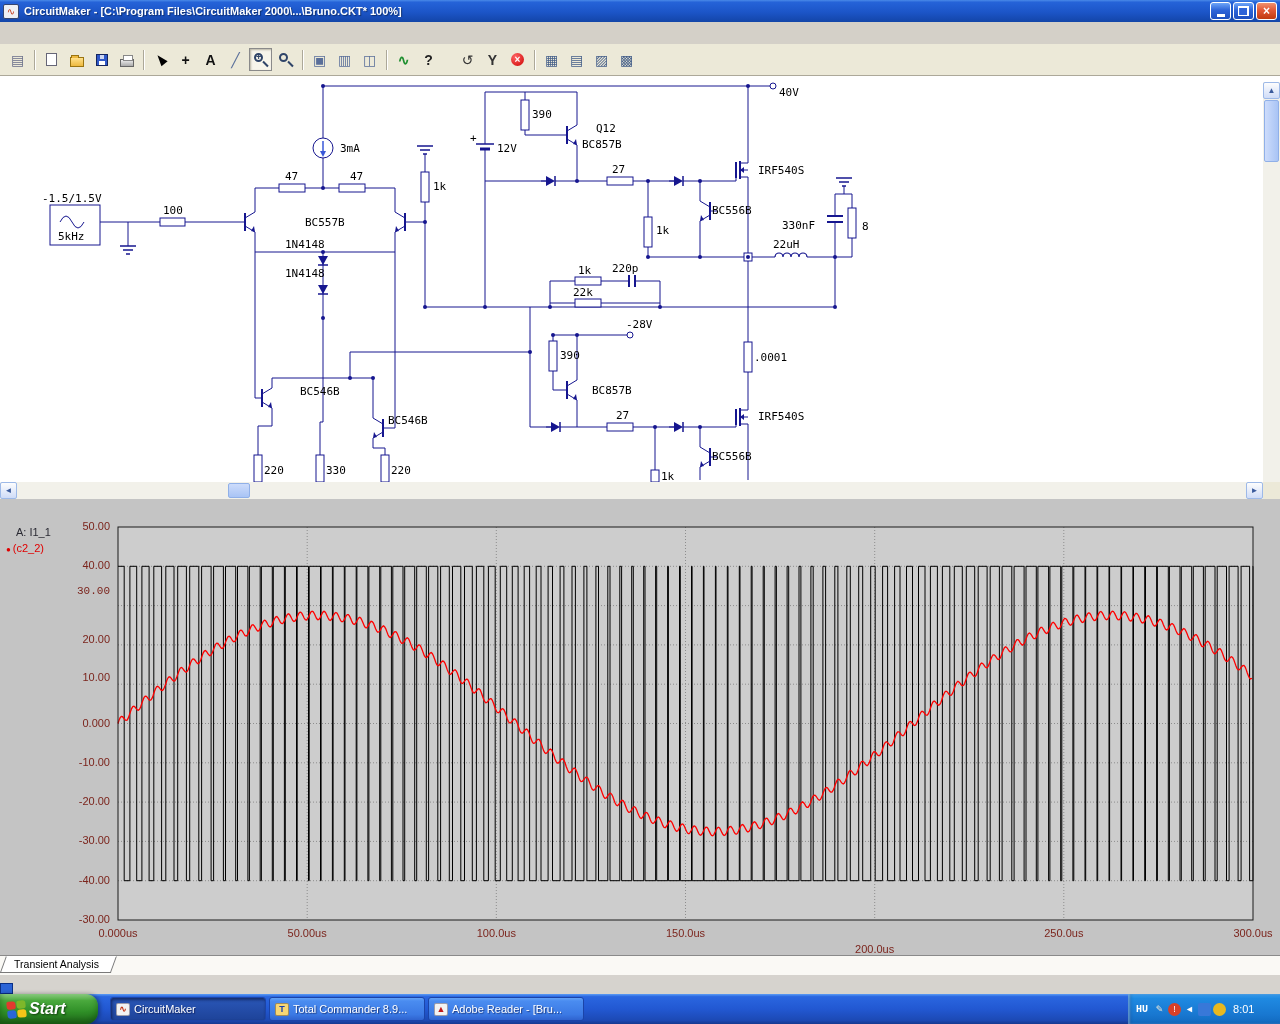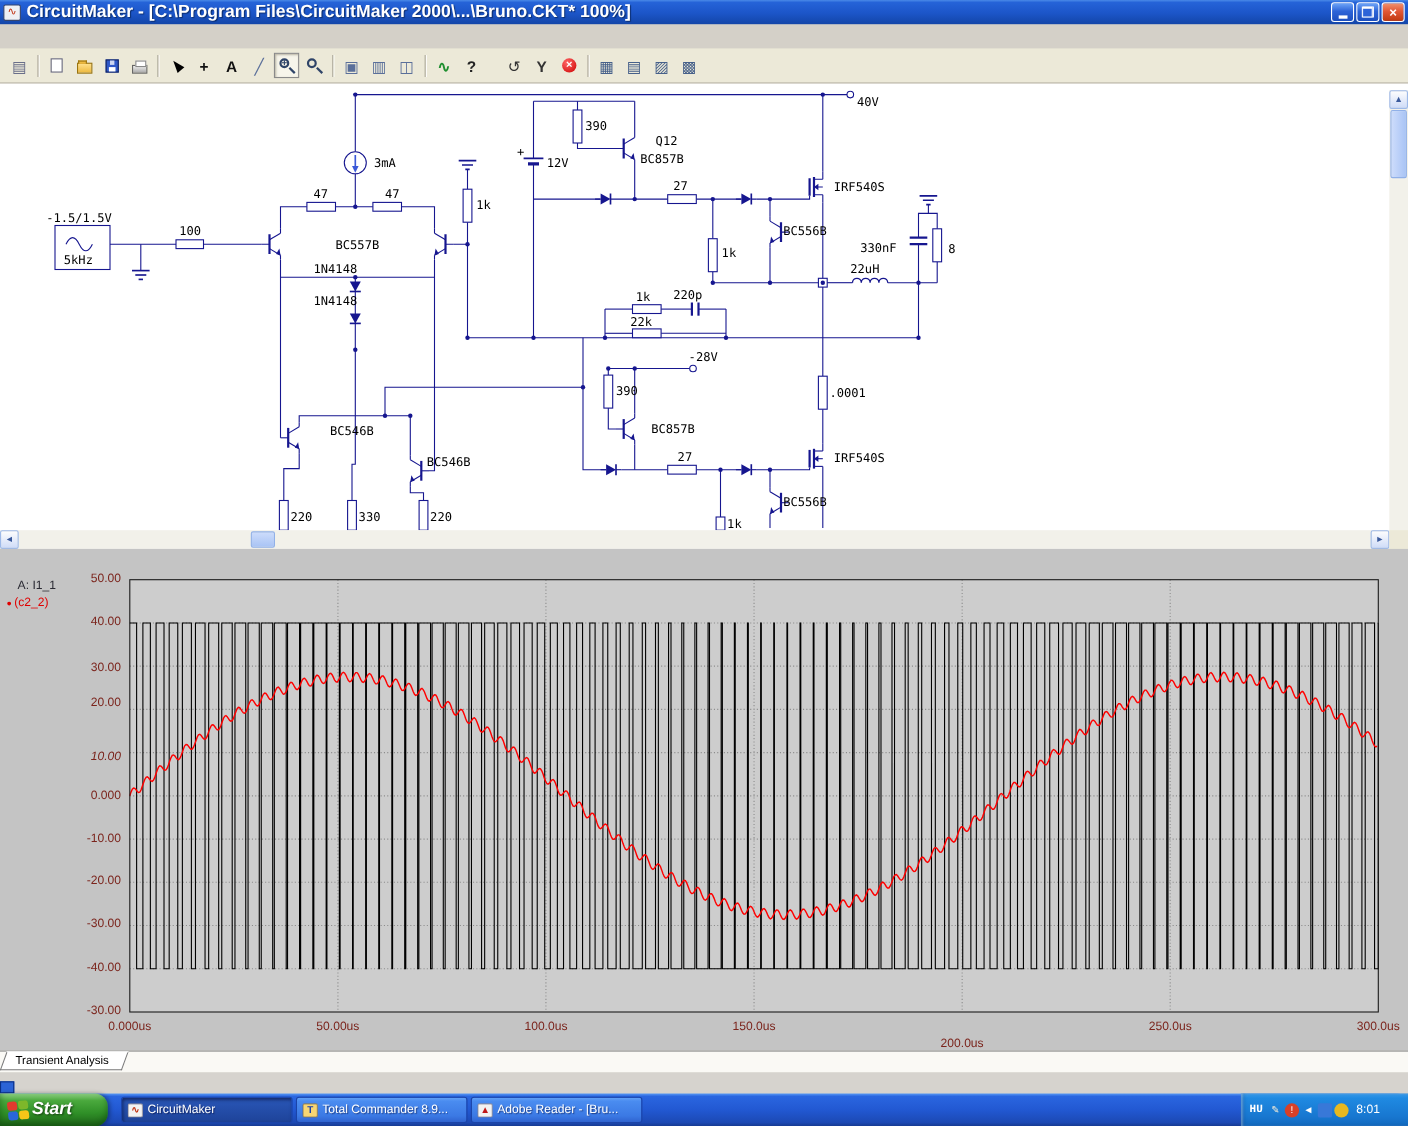--- a/index.html
+++ b/index.html
@@ -4,21 +4,21 @@
 <style>
   *{margin:0;padding:0;box-sizing:border-box;}
   body{font-family:"Liberation Sans",sans-serif;background:#000;}
   .screen{position:relative;width:1280px;height:1024px;overflow:hidden;background:#d4d0c8;}
 
   
   .titlebar{position:absolute;top:0;left:0;right:0;height:22px;display:flex;align-items:center;padding:0 3px;
     background:linear-gradient(180deg,#4a8ae8 0%,#2563d8 10%,#1c55c8 55%,#1345a8 100%);}
   .app-icon{width:16px;height:15px;background:#eef0f4;border:1px solid #35456e;border-radius:2px;
     display:flex;align-items:center;justify-content:center;font-size:10px;color:#c03010;flex:none;}
-  .title-text{flex:1;color:#fff;font-weight:bold;font-size:16px;margin-left:5px;white-space:nowrap;overflow:hidden;
+  .title-text{flex:1;color:#fff;font-weight:bold;font-size:11px;margin-left:5px;white-space:nowrap;overflow:hidden;
     text-shadow:1px 1px 1px #0d2e6e;}
   .win-btn{width:21px;height:18px;margin-left:2px;border-radius:3px;border:1px solid #fff;flex:none;
     display:flex;align-items:center;justify-content:center;color:#fff;font-size:12px;font-weight:bold;}
   .btn-min,.btn-restore{background:linear-gradient(180deg,#6ea5f8,#2d64d8 45%,#1c4fc0);}
   .btn-close{background:linear-gradient(180deg,#f0926f,#e25836 45%,#c03a10);}
   .min-ic{width:8px;height:3px;background:#fff;margin-top:8px;}
   .ric{position:relative;width:11px;height:10px;}
   .ric::before{content:"";position:absolute;right:0;top:0;width:8px;height:7px;border:1px solid #fff;border-top-width:2px;}
   .ric::after{content:"";position:absolute;left:0;bottom:0;width:8px;height:7px;border:1px solid #fff;border-top-width:2px;background:rgba(45,100,216,.9);}
 
@@ -492,23 +492,23 @@
         <rect x="118" y="28" width="1135" height="393" fill="#cdcdcd"></rect>
         <path d="M118 67.3 H1253 M118 106.6 H1253 M118 145.9 H1253 M118 185.2 H1253 M118 224.5 H1253 M118 263.8 H1253 M118 303.1 H1253 M118 342.4 H1253 M118 381.7 H1253 M307.2 28 V421 M496.3 28 V421 M685.5 28 V421 M874.7 28 V421 M1063.8 28 V421 " stroke="#8d8d8d" stroke-width="1" stroke-dasharray="1 2" fill="none"></path>
         <path d="M118.0 67.3 H124.2 V381.7 H129.9 V67.3 H136.7 V381.7 H141.9 V67.3 H149.1 V381.7 H153.8 V67.3 H161.6 V381.7 H165.8 V67.3 H174.0 V381.7 H177.7 V67.3 H186.4 V381.7 H189.7 V67.3 H198.8 V381.7 H201.6 V67.3 H211.1 V381.7 H213.6 V67.3 H223.4 V381.7 H225.5 V67.3 H235.7 V381.7 H237.5 V67.3 H247.9 V381.7 H249.4 V67.3 H260.2 V381.7 H261.4 V67.3 H272.3 V381.7 H273.3 V67.3 H284.4 V381.7 H285.3 V67.3 H296.5 V381.7 H297.2 V67.3 H308.5 V381.7 H309.2 V67.3 H320.5 V381.7 H321.1 V67.3 H332.4 V381.7 H333.1 V67.3 H344.3 V381.7 H345.0 V67.3 H356.2 V381.7 H356.9 V67.3 H367.9 V381.7 H368.9 V67.3 H379.7 V381.7 H380.8 V67.3 H391.4 V381.7 H392.8 V67.3 H403.0 V381.7 H404.7 V67.3 H414.7 V381.7 H416.7 V67.3 H426.3 V381.7 H428.6 V67.3 H437.8 V381.7 H440.6 V67.3 H449.3 V381.7 H452.5 V67.3 H460.8 V381.7 H464.5 V67.3 H472.3 V381.7 H476.4 V67.3 H483.8 V381.7 H488.4 V67.3 H495.2 V381.7 H500.3 V67.3 H506.7 V381.7 H512.3 V67.3 H518.1 V381.7 H524.2 V67.3 H529.6 V381.7 H536.2 V67.3 H541.0 V381.7 H548.1 V67.3 H552.5 V381.7 H560.1 V67.3 H563.9 V381.7 H572.0 V67.3 H575.4 V381.7 H583.9 V67.3 H586.9 V381.7 H595.9 V67.3 H598.5 V381.7 H607.8 V67.3 H610.0 V381.7 H619.8 V67.3 H621.6 V381.7 H631.7 V67.3 H633.3 V381.7 H643.7 V67.3 H645.0 V381.7 H655.6 V67.3 H656.7 V381.7 H667.6 V67.3 H668.4 V381.7 H679.5 V67.3 H680.3 V381.7 H691.5 V67.3 H692.1 V381.7 H703.4 V67.3 H704.0 V381.7 H715.4 V67.3 H716.0 V381.7 H727.3 V67.3 H728.0 V381.7 H739.3 V67.3 H740.0 V381.7 H751.2 V67.3 H752.1 V381.7 H763.2 V67.3 H764.3 V381.7 H775.1 V67.3 H776.4 V381.7 H787.1 V67.3 H788.7 V381.7 H799.0 V67.3 H800.9 V381.7 H810.9 V67.3 H813.2 V381.7 H822.9 V67.3 H825.6 V381.7 H834.8 V67.3 H837.9 V381.7 H846.8 V67.3 H850.3 V381.7 H858.7 V67.3 H862.7 V381.7 H870.7 V67.3 H875.2 V381.7 H882.6 V67.3 H887.6 V381.7 H894.6 V67.3 H900.0 V381.7 H906.5 V67.3 H912.5 V381.7 H918.5 V67.3 H925.0 V381.7 H930.4 V67.3 H937.4 V381.7 H942.4 V67.3 H949.8 V381.7 H954.3 V67.3 H962.3 V381.7 H966.3 V67.3 H974.7 V381.7 H978.2 V67.3 H987.1 V381.7 H990.2 V67.3 H999.4 V381.7 H1002.1 V67.3 H1011.8 V381.7 H1014.1 V67.3 H1024.1 V381.7 H1026.0 V67.3 H1036.3 V381.7 H1037.9 V67.3 H1048.6 V381.7 H1049.9 V67.3 H1060.7 V381.7 H1061.8 V67.3 H1072.9 V381.7 H1073.8 V67.3 H1085.0 V381.7 H1085.7 V67.3 H1097.0 V381.7 H1097.7 V67.3 H1109.0 V381.7 H1109.6 V67.3 H1121.0 V381.7 H1121.6 V67.3 H1132.9 V381.7 H1133.5 V67.3 H1144.7 V381.7 H1145.5 V67.3 H1156.6 V381.7 H1157.4 V67.3 H1168.3 V381.7 H1169.4 V67.3 H1180.0 V381.7 H1181.3 V67.3 H1191.7 V381.7 H1193.3 V67.3 H1203.4 V381.7 H1205.2 V67.3 H1215.0 V381.7 H1217.2 V67.3 H1226.5 V381.7 H1229.1 V67.3 H1238.1 V381.7 H1241.1 V67.3 H1249.6 V381.7 H1253.0 V67.3" stroke="#000000" stroke-width="1" fill="none"></path>
         <path d="M118.0 224.5 L119.1 221.1 L120.3 218.5 L121.4 217.4 L122.5 217.7 L123.7 219.0 L124.8 220.5 L125.9 221.4 L127.1 221.1 L128.2 219.2 L129.3 216.1 L130.5 212.6 L131.6 209.6 L132.8 207.6 L133.9 207.2 L135.0 208.0 L136.2 209.6 L137.3 210.9 L138.4 211.3 L139.6 210.2 L140.7 207.7 L141.8 204.4 L143.0 201.0 L144.1 198.4 L145.2 197.2 L146.4 197.4 L147.5 198.7 L148.6 200.3 L149.8 201.3 L150.9 201.0 L152.1 199.2 L153.2 196.3 L154.3 192.8 L155.5 189.7 L156.6 187.7 L157.7 187.3 L158.9 188.1 L160.0 189.7 L161.1 191.1 L162.3 191.6 L163.4 190.6 L164.5 188.3 L165.7 185.0 L166.8 181.6 L167.9 179.0 L169.1 177.8 L170.2 178.0 L171.3 179.3 L172.5 181.0 L173.6 182.1 L174.8 181.9 L175.9 180.3 L177.0 177.5 L178.2 174.1 L179.3 171.0 L180.4 169.0 L181.6 168.5 L182.7 169.4 L183.8 171.0 L185.0 172.6 L186.1 173.2 L187.2 172.4 L188.4 170.2 L189.5 167.0 L190.6 163.7 L191.8 161.1 L192.9 159.9 L194.0 160.1 L195.2 161.5 L196.3 163.2 L197.5 164.5 L198.6 164.5 L199.7 163.1 L200.9 160.4 L202.0 157.1 L203.1 154.1 L204.3 152.1 L205.4 151.6 L206.5 152.5 L207.7 154.3 L208.8 155.9 L209.9 156.7 L211.1 156.1 L212.2 154.1 L213.3 151.1 L214.5 147.9 L215.6 145.3 L216.7 144.1 L217.9 144.4 L219.0 145.9 L220.2 147.7 L221.3 149.1 L222.4 149.4 L223.6 148.1 L224.7 145.6 L225.8 142.4 L227.0 139.5 L228.1 137.6 L229.2 137.2 L230.4 138.2 L231.5 140.0 L232.6 141.8 L233.8 142.8 L234.9 142.4 L236.0 140.6 L237.2 137.7 L238.3 134.7 L239.4 132.2 L240.6 131.1 L241.7 131.4 L242.9 133.0 L244.0 135.0 L245.1 136.6 L246.3 137.0 L247.4 136.0 L248.5 133.7 L249.7 130.7 L250.8 127.9 L251.9 126.1 L253.1 125.7 L254.2 126.8 L255.3 128.7 L256.5 130.7 L257.6 132.0 L258.7 131.8 L259.9 130.2 L261.0 127.5 L262.1 124.6 L263.3 122.3 L264.4 121.2 L265.5 121.6 L266.7 123.3 L267.8 125.5 L269.0 127.3 L270.1 128.0 L271.2 127.2 L272.4 125.1 L273.5 122.2 L274.6 119.6 L275.8 117.9 L276.9 117.6 L278.0 118.8 L279.2 120.9 L280.3 123.1 L281.4 124.5 L282.6 124.6 L283.7 123.2 L284.8 120.8 L286.0 118.0 L287.1 115.8 L288.2 114.8 L289.4 115.3 L290.5 117.1 L291.7 119.5 L292.8 121.5 L293.9 122.4 L295.1 121.9 L296.2 120.0 L297.3 117.4 L298.5 114.9 L299.6 113.3 L300.7 113.1 L301.9 114.4 L303.0 116.6 L304.1 119.0 L305.3 120.7 L306.4 121.1 L307.5 119.9 L308.7 117.7 L309.8 115.1 L310.9 113.0 L312.1 112.2 L313.2 112.8 L314.4 114.7 L315.5 117.2 L316.6 119.5 L317.8 120.7 L318.9 120.4 L320.0 118.8 L321.2 116.4 L322.3 114.0 L323.4 112.5 L324.6 112.5 L325.7 113.8 L326.8 116.2 L328.0 118.8 L329.1 120.7 L330.2 121.4 L331.4 120.5 L332.5 118.5 L333.6 116.1 L334.8 114.1 L335.9 113.4 L337.1 114.1 L338.2 116.2 L339.3 118.8 L340.5 121.3 L341.6 122.7 L342.7 122.7 L343.9 121.4 L345.0 119.1 L346.1 116.9 L347.3 115.6 L348.4 115.6 L349.5 117.1 L350.7 119.6 L351.8 122.4 L352.9 124.6 L354.1 125.4 L355.2 124.8 L356.3 123.1 L357.5 120.8 L358.6 119.0 L359.8 118.3 L360.9 119.2 L362.0 121.4 L363.2 124.2 L364.3 126.9 L365.4 128.6 L366.6 128.8 L367.7 127.7 L368.8 125.6 L370.0 123.6 L371.1 122.3 L372.2 122.5 L373.4 124.1 L374.5 126.7 L375.6 129.7 L376.8 132.1 L377.9 133.2 L379.0 132.8 L380.2 131.3 L381.3 129.2 L382.5 127.5 L383.6 126.9 L384.7 127.9 L385.9 130.1 L387.0 133.1 L388.1 136.0 L389.3 137.9 L390.4 138.4 L391.5 137.5 L392.7 135.7 L393.8 133.7 L394.9 132.6 L396.1 132.8 L397.2 134.5 L398.3 137.3 L399.5 140.4 L400.6 143.0 L401.7 144.3 L402.9 144.2 L404.0 142.8 L405.2 140.9 L406.3 139.3 L407.4 138.8 L408.6 139.8 L409.7 142.2 L410.8 145.3 L412.0 148.4 L413.1 150.5 L414.2 151.2 L415.4 150.5 L416.5 148.8 L417.6 147.0 L418.8 146.0 L419.9 146.2 L421.0 148.0 L422.2 150.9 L423.3 154.1 L424.4 156.9 L425.6 158.4 L426.7 158.5 L427.9 157.3 L429.0 155.6 L430.1 154.1 L431.3 153.6 L432.4 154.7 L433.5 157.1 L434.7 160.3 L435.8 163.5 L436.9 165.8 L438.1 166.7 L439.2 166.2 L440.3 164.7 L441.5 163.0 L442.6 162.0 L443.7 162.3 L444.9 164.1 L446.0 167.0 L447.1 170.4 L448.3 173.3 L449.4 175.1 L450.6 175.3 L451.7 174.3 L452.8 172.6 L454.0 171.2 L455.1 170.8 L456.2 171.8 L457.4 174.3 L458.5 177.6 L459.6 180.9 L460.8 183.4 L461.9 184.5 L463.0 184.1 L464.2 182.7 L465.3 181.1 L466.4 180.1 L467.6 180.4 L468.7 182.2 L469.8 185.2 L471.0 188.6 L472.1 191.7 L473.3 193.6 L474.4 194.0 L475.5 193.1 L476.7 191.5 L477.8 190.1 L478.9 189.7 L480.1 190.7 L481.2 193.2 L482.3 196.5 L483.5 199.9 L484.6 202.5 L485.7 203.8 L486.9 203.5 L488.0 202.2 L489.1 200.6 L490.3 199.6 L491.4 199.9 L492.5 201.7 L493.7 204.7 L494.8 208.2 L496.0 211.3 L497.1 213.3 L498.2 213.8 L499.4 213.0 L500.5 211.5 L501.6 210.1 L502.8 209.7 L503.9 210.7 L505.0 213.1 L506.2 216.5 L507.3 219.9 L508.4 222.6 L509.6 223.9 L510.7 223.8 L511.8 222.5 L513.0 221.0 L514.1 220.0 L515.2 220.2 L516.4 221.9 L517.5 224.8 L518.7 228.4 L519.8 231.5 L520.9 233.6 L522.1 234.2 L523.2 233.5 L524.3 232.0 L525.5 230.6 L526.6 230.1 L527.7 231.0 L528.9 233.4 L530.0 236.7 L531.1 240.1 L532.3 242.9 L533.4 244.3 L534.5 244.2 L535.7 243.0 L536.8 241.4 L537.9 240.3 L539.1 240.4 L540.2 242.1 L541.4 244.9 L542.5 248.4 L543.6 251.6 L544.8 253.7 L545.9 254.4 L547.0 253.7 L548.2 252.2 L549.3 250.7 L550.4 250.1 L551.6 250.9 L552.7 253.2 L553.8 256.4 L555.0 259.9 L556.1 262.6 L557.2 264.0 L558.4 264.0 L559.5 262.8 L560.6 261.1 L561.8 260.0 L562.9 260.0 L564.1 261.5 L565.2 264.2 L566.3 267.7 L567.5 270.8 L568.6 273.0 L569.7 273.7 L570.9 272.9 L572.0 271.4 L573.1 269.8 L574.3 269.1 L575.4 269.8 L576.5 271.9 L577.7 275.0 L578.8 278.4 L579.9 281.1 L581.1 282.6 L582.2 282.5 L583.3 281.3 L584.5 279.6 L585.6 278.3 L586.8 278.1 L587.9 279.4 L589.0 282.1 L590.2 285.4 L591.3 288.5 L592.4 290.6 L593.6 291.3 L594.7 290.6 L595.8 288.9 L597.0 287.3 L598.1 286.4 L599.2 286.9 L600.4 288.8 L601.5 291.8 L602.6 295.1 L603.8 297.8 L604.9 299.2 L606.0 299.1 L607.2 297.8 L608.3 296.0 L609.5 294.5 L610.6 294.2 L611.7 295.3 L612.9 297.8 L614.0 301.0 L615.1 304.0 L616.3 306.1 L617.4 306.7 L618.5 305.9 L619.7 304.2 L620.8 302.4 L621.9 301.3 L623.1 301.6 L624.2 303.4 L625.3 306.2 L626.5 309.4 L627.6 312.0 L628.7 313.3 L629.9 313.2 L631.0 311.8 L632.2 309.8 L633.3 308.2 L634.4 307.7 L635.6 308.6 L636.7 310.9 L637.8 313.9 L639.0 316.8 L640.1 318.8 L641.2 319.4 L642.4 318.5 L643.5 316.7 L644.6 314.7 L645.8 313.4 L646.9 313.5 L648.0 315.0 L649.2 317.7 L650.3 320.7 L651.4 323.2 L652.6 324.4 L653.7 324.2 L654.9 322.7 L656.0 320.6 L657.1 318.8 L658.3 318.0 L659.4 318.7 L660.5 320.8 L661.7 323.6 L662.8 326.4 L663.9 328.3 L665.1 328.8 L666.2 327.8 L667.3 325.9 L668.5 323.7 L669.6 322.2 L670.7 322.0 L671.9 323.3 L673.0 325.8 L674.1 328.6 L675.3 331.0 L676.4 332.2 L677.6 331.9 L678.7 330.3 L679.8 328.0 L681.0 326.0 L682.1 325.0 L683.2 325.4 L684.4 327.2 L685.5 329.9 L686.6 332.5 L687.8 334.3 L688.9 334.7 L690.0 333.6 L691.2 331.5 L692.3 329.2 L693.4 327.4 L694.6 327.0 L695.7 328.0 L696.9 330.3 L698.0 332.9 L699.1 335.2 L700.3 336.3 L701.4 335.8 L702.5 334.1 L703.7 331.7 L704.8 329.4 L705.9 328.2 L707.1 328.4 L708.2 329.9 L709.3 332.4 L710.5 334.9 L711.6 336.5 L712.7 336.8 L713.9 335.6 L715.0 333.4 L716.1 330.8 L717.3 328.9 L718.4 328.2 L719.6 329.0 L720.7 331.0 L721.8 333.4 L723.0 335.5 L724.1 336.5 L725.2 336.0 L726.4 334.1 L727.5 331.5 L728.6 329.1 L729.8 327.6 L730.9 327.5 L732.0 328.8 L733.2 331.0 L734.3 333.4 L735.4 334.9 L736.6 335.1 L737.7 333.8 L738.8 331.4 L740.0 328.7 L741.1 326.5 L742.3 325.5 L743.4 326.1 L744.5 327.8 L745.7 330.1 L746.8 332.1 L747.9 333.0 L749.1 332.3 L750.2 330.3 L751.3 327.6 L752.5 324.9 L753.6 323.2 L754.7 322.8 L755.9 323.9 L757.0 325.9 L758.1 328.1 L759.3 329.5 L760.4 329.6 L761.5 328.2 L762.7 325.7 L763.8 322.8 L765.0 320.4 L766.1 319.2 L767.2 319.4 L768.4 321.0 L769.5 323.1 L770.6 324.9 L771.8 325.7 L772.9 325.0 L774.0 322.9 L775.2 320.0 L776.3 317.1 L777.4 315.1 L778.6 314.5 L779.7 315.4 L780.8 317.2 L782.0 319.2 L783.1 320.6 L784.2 320.6 L785.4 319.1 L786.5 316.4 L787.7 313.4 L788.8 310.7 L789.9 309.3 L791.1 309.3 L792.2 310.7 L793.3 312.6 L794.5 314.3 L795.6 315.0 L796.7 314.2 L797.9 312.0 L799.0 309.0 L800.1 306.0 L801.3 303.8 L802.4 302.9 L803.5 303.6 L804.7 305.2 L805.8 307.1 L806.9 308.3 L808.1 308.3 L809.2 306.7 L810.4 304.0 L811.5 300.7 L812.6 297.9 L813.8 296.3 L814.9 296.1 L816.0 297.2 L817.2 299.0 L818.3 300.6 L819.4 301.2 L820.6 300.4 L821.7 298.1 L822.8 295.0 L824.0 291.8 L825.1 289.4 L826.2 288.4 L827.4 288.8 L828.5 290.3 L829.6 292.1 L830.8 293.2 L831.9 293.1 L833.1 291.5 L834.2 288.7 L835.3 285.4 L836.5 282.4 L837.6 280.6 L838.7 280.2 L839.9 281.1 L841.0 282.8 L842.1 284.3 L843.3 284.9 L844.4 284.0 L845.5 281.7 L846.7 278.5 L847.8 275.2 L848.9 272.7 L850.1 271.4 L851.2 271.7 L852.3 273.1 L853.5 274.7 L854.6 275.8 L855.8 275.7 L856.9 274.1 L858.0 271.2 L859.2 267.8 L860.3 264.7 L861.4 262.7 L862.6 262.2 L863.7 263.0 L864.8 264.6 L866.0 266.0 L867.1 266.6 L868.2 265.7 L869.4 263.4 L870.5 260.1 L871.6 256.7 L872.8 254.0 L873.9 252.7 L875.0 252.8 L876.2 254.0 L877.3 255.7 L878.5 256.7 L879.6 256.6 L880.7 255.0 L881.9 252.2 L883.0 248.7 L884.1 245.5 L885.3 243.4 L886.4 242.7 L887.5 243.4 L888.7 244.9 L889.8 246.3 L890.9 246.9 L892.1 246.1 L893.2 243.8 L894.3 240.5 L895.5 237.0 L896.6 234.3 L897.7 232.8 L898.9 232.8 L900.0 233.9 L901.2 235.5 L902.3 236.6 L903.4 236.6 L904.6 235.0 L905.7 232.2 L906.8 228.7 L908.0 225.4 L909.1 223.2 L910.2 222.4 L911.4 223.0 L912.5 224.5 L913.6 226.0 L914.8 226.6 L915.9 225.8 L917.0 223.6 L918.2 220.3 L919.3 216.8 L920.4 214.0 L921.6 212.4 L922.7 212.4 L923.9 213.5 L925.0 215.1 L926.1 216.2 L927.3 216.2 L928.4 214.7 L929.5 212.0 L930.7 208.5 L931.8 205.2 L932.9 202.9 L934.1 202.1 L935.2 202.7 L936.3 204.1 L937.5 205.6 L938.6 206.3 L939.7 205.6 L940.9 203.5 L942.0 200.3 L943.1 196.8 L944.3 194.0 L945.4 192.4 L946.6 192.3 L947.7 193.3 L948.8 195.0 L950.0 196.2 L951.1 196.3 L952.2 195.0 L953.4 192.3 L954.5 188.9 L955.6 185.6 L956.8 183.3 L957.9 182.4 L959.0 183.0 L960.2 184.4 L961.3 186.0 L962.4 186.8 L963.6 186.3 L964.7 184.3 L965.8 181.2 L967.0 177.8 L968.1 174.9 L969.3 173.3 L970.4 173.2 L971.5 174.3 L972.7 175.9 L973.8 177.3 L974.9 177.6 L976.1 176.3 L977.2 173.8 L978.3 170.5 L979.5 167.3 L980.6 165.0 L981.7 164.1 L982.9 164.7 L984.0 166.2 L985.1 167.9 L986.3 168.8 L987.4 168.4 L988.5 166.6 L989.7 163.6 L990.8 160.3 L992.0 157.5 L993.1 155.9 L994.2 155.8 L995.4 156.9 L996.5 158.7 L997.6 160.2 L998.8 160.6 L999.9 159.6 L1001.0 157.2 L1002.2 154.0 L1003.3 150.9 L1004.4 148.6 L1005.6 147.8 L1006.7 148.4 L1007.8 150.0 L1009.0 151.8 L1010.1 152.9 L1011.2 152.7 L1012.4 151.1 L1013.5 148.3 L1014.7 145.0 L1015.8 142.3 L1016.9 140.7 L1018.1 140.7 L1019.2 141.9 L1020.3 143.8 L1021.5 145.4 L1022.6 146.1 L1023.7 145.2 L1024.9 143.0 L1026.0 140.0 L1027.1 137.0 L1028.3 134.8 L1029.4 134.0 L1030.5 134.7 L1031.7 136.4 L1032.8 138.3 L1033.9 139.7 L1035.1 139.7 L1036.2 138.3 L1037.4 135.6 L1038.5 132.6 L1039.6 129.9 L1040.8 128.4 L1041.9 128.4 L1043.0 129.8 L1044.2 131.8 L1045.3 133.6 L1046.4 134.5 L1047.6 133.9 L1048.7 131.9 L1049.8 129.0 L1051.0 126.1 L1052.1 124.0 L1053.2 123.3 L1054.4 124.1 L1055.5 125.9 L1056.6 128.0 L1057.8 129.6 L1058.9 129.8 L1060.1 128.6 L1061.2 126.2 L1062.3 123.3 L1063.5 120.8 L1064.6 119.4 L1065.7 119.5 L1066.9 120.9 L1068.0 123.1 L1069.1 125.1 L1070.3 126.2 L1071.4 125.8 L1072.5 124.1 L1073.7 121.4 L1074.8 118.7 L1075.9 116.7 L1077.1 116.0 L1078.2 116.9 L1079.3 118.9 L1080.5 121.2 L1081.6 122.9 L1082.8 123.5 L1083.9 122.5 L1085.0 120.3 L1086.2 117.6 L1087.3 115.2 L1088.4 113.9 L1089.6 114.1 L1090.7 115.6 L1091.8 118.0 L1093.0 120.2 L1094.1 121.5 L1095.2 121.4 L1096.4 119.9 L1097.5 117.5 L1098.6 114.9 L1099.8 113.0 L1100.9 112.5 L1102.0 113.5 L1103.2 115.6 L1104.3 118.0 L1105.5 120.0 L1106.6 120.8 L1107.7 120.1 L1108.9 118.2 L1110.0 115.6 L1111.1 113.4 L1112.3 112.2 L1113.4 112.5 L1114.5 114.1 L1115.7 116.6 L1116.8 119.1 L1117.9 120.6 L1119.1 120.8 L1120.2 119.6 L1121.3 117.3 L1122.5 114.9 L1123.6 113.2 L1124.7 112.7 L1125.9 113.8 L1127.0 116.1 L1128.2 118.7 L1129.3 121.0 L1130.4 122.0 L1131.6 121.6 L1132.7 119.8 L1133.8 117.5 L1135.0 115.4 L1136.1 114.3 L1137.2 114.7 L1138.4 116.5 L1139.5 119.1 L1140.6 121.8 L1141.8 123.6 L1142.9 124.0 L1144.0 123.0 L1145.2 121.0 L1146.3 118.7 L1147.4 117.1 L1148.6 116.8 L1149.7 118.0 L1150.9 120.4 L1152.0 123.2 L1153.1 125.7 L1154.3 127.0 L1155.4 126.8 L1156.5 125.3 L1157.7 123.1 L1158.8 121.2 L1159.9 120.2 L1161.1 120.7 L1162.2 122.6 L1163.3 125.4 L1164.5 128.2 L1165.6 130.3 L1166.7 131.0 L1167.9 130.2 L1169.0 128.4 L1170.1 126.3 L1171.3 124.8 L1172.4 124.6 L1173.6 125.8 L1174.7 128.3 L1175.8 131.3 L1177.0 134.0 L1178.1 135.5 L1179.2 135.6 L1180.4 134.3 L1181.5 132.3 L1182.6 130.5 L1183.8 129.6 L1184.9 130.2 L1186.0 132.2 L1187.2 135.1 L1188.3 138.1 L1189.4 140.4 L1190.6 141.3 L1191.7 140.8 L1192.8 139.2 L1194.0 137.2 L1195.1 135.8 L1196.3 135.7 L1197.4 137.0 L1198.5 139.6 L1199.7 142.8 L1200.8 145.6 L1201.9 147.4 L1203.1 147.7 L1204.2 146.6 L1205.3 144.8 L1206.5 143.1 L1207.6 142.3 L1208.7 142.9 L1209.9 145.0 L1211.0 148.0 L1212.1 151.2 L1213.3 153.7 L1214.4 154.8 L1215.5 154.5 L1216.7 153.0 L1217.8 151.2 L1219.0 149.9 L1220.1 149.8 L1221.2 151.2 L1222.4 153.9 L1223.5 157.2 L1224.6 160.2 L1225.8 162.1 L1226.9 162.6 L1228.0 161.7 L1229.2 160.1 L1230.3 158.4 L1231.4 157.7 L1232.6 158.4 L1233.7 160.5 L1234.8 163.6 L1236.0 166.9 L1237.1 169.6 L1238.2 170.9 L1239.4 170.7 L1240.5 169.4 L1241.7 167.7 L1242.8 166.5 L1243.9 166.4 L1245.1 167.9 L1246.2 170.6 L1247.3 174.0 L1248.5 177.1 L1249.6 179.2 L1250.7 179.9 L1251.9 179.2" stroke="#ff0000" stroke-width="1.3" fill="none"></path>
         <rect x="118" y="28" width="1135" height="393" fill="none" stroke="#1a1a1a"></rect>
       </svg>
     <div class="tlabel-a">A: I1_1</div>
     <div class="tlabel-b"><span class="bullet">●</span><span>(c2_2)</span></div>
   <div class="ytick" style="top: 21px; color: rgb(123, 36, 28);">50.00</div>
       <div class="ytick" style="top: 60.3px; color: rgb(123, 36, 28);">40.00</div>
-      <div class="ytick" style="top: 102px; color: rgb(123, 36, 28);">30.00</div>
+      <div class="ytick" style="top: 86px; color: rgb(123, 36, 28); font-family: Liberation Mono, monospace;">30.00</div>
       <div class="ytick" style="top: 134px; color: rgb(123, 36, 28);">20.00</div>
-      <div class="ytick" style="top: 183px; color: rgb(123, 36, 28); font-style: italic;">10.00</div>
+      <div class="ytick" style="top: 172px; color: rgb(123, 36, 28);">10.00</div>
       <div class="ytick" style="top: 217.5px; color: rgb(123, 36, 28);">0.000</div>
       <div class="ytick" style="top: 256.8px; color: rgb(123, 36, 28);">-10.00</div>
       <div class="ytick" style="top: 296.1px; color: rgb(123, 36, 28);">-20.00</div>
       <div class="ytick" style="top: 335.4px; color: rgb(123, 36, 28);">-30.00</div>
       <div class="ytick" style="top: 374.7px; color: rgb(123, 36, 28);">-40.00</div>
       <div class="ytick" style="top: 414px; color: rgb(123, 36, 28);">-30.00</div>
       <div class="xtick" style="left: 78px; top: 428px; color: rgb(123, 36, 28);">0.000us</div>
       <div class="xtick" style="left: 267.167px; top: 428px; color: rgb(123, 36, 28);">50.00us</div>
       <div class="xtick" style="left: 456.333px; top: 428px; color: rgb(123, 36, 28);">100.0us</div>
       <div class="xtick" style="left: 645.5px; top: 428px; color: rgb(123, 36, 28);">150.0us</div>

